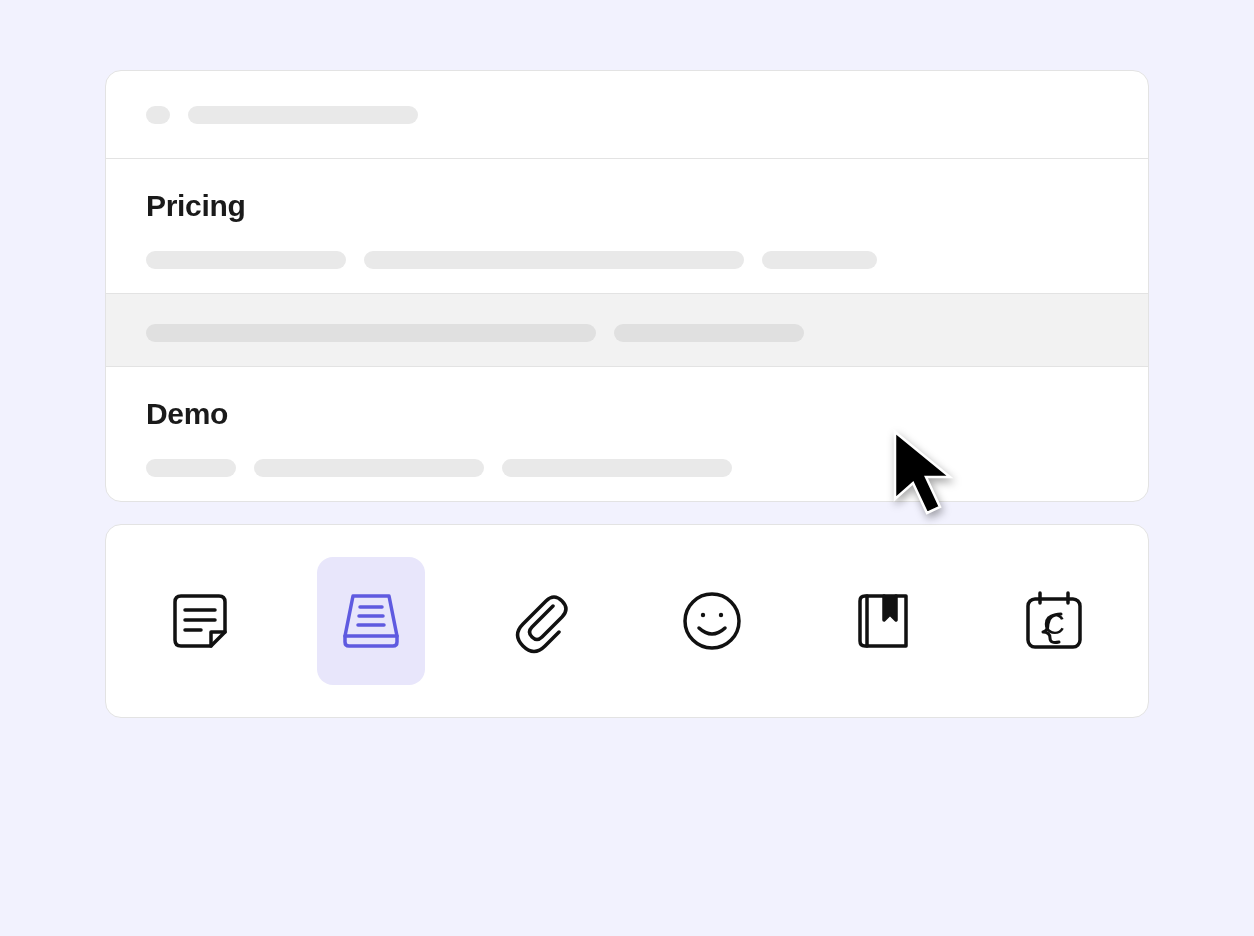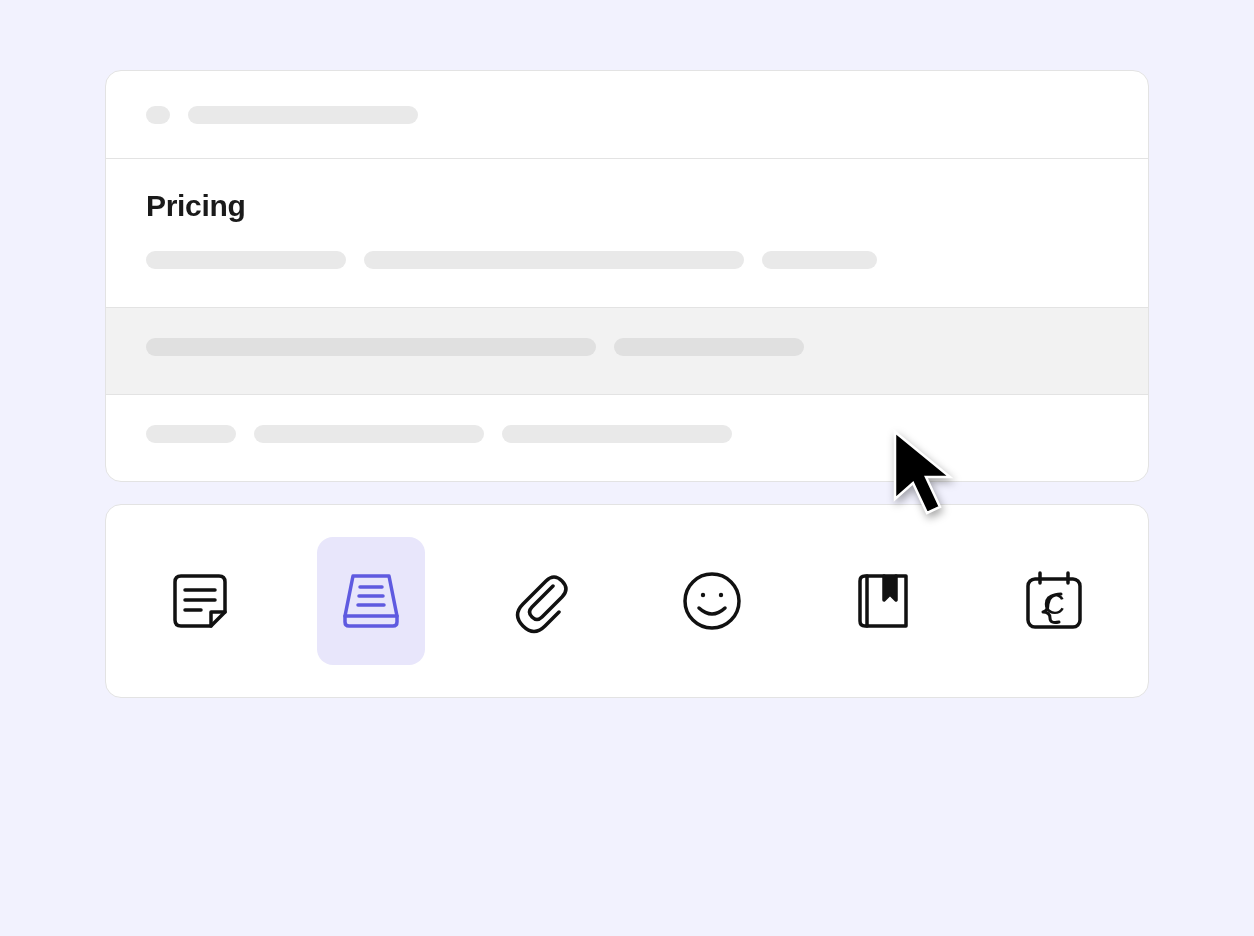--- a/index.html
+++ b/index.html
@@ -35,21 +35,21 @@
       background: #E9E9E9;
       border-radius: 9px;
     }
     .header-bar {
       width: 230px;
       height: 18px;
       background: #E9E9E9;
       border-radius: 9px;
     }
     .list-item {
-      padding: 30px 40px 38px 40px;
+      padding: 30px 40px 24px 40px;
       border-bottom: 1px solid #E3E3E3;
       cursor: pointer;
     }
     .list-item:last-child {
       border-bottom: none;
     }
     .list-item.selected {
       background: #F2F2F2;
     }
     .item-title {
@@ -124,20 +124,21 @@
   </div>
 
   <div class="list-item selected">
     <div class="placeholder-row">
       <div class="pill" style="width:450px"></div>
       <div class="pill" style="width:190px"></div>
     </div>
   </div>
 
   <div class="list-item">
+    <div class="item-title">Demo</div>
     <div class="placeholder-row">
       <div class="pill" style="width:90px"></div>
       <div class="pill" style="width:230px"></div>
       <div class="pill" style="width:230px"></div>
     </div>
   </div>
 </div>
 
 <div class="toolbar-panel">
 

